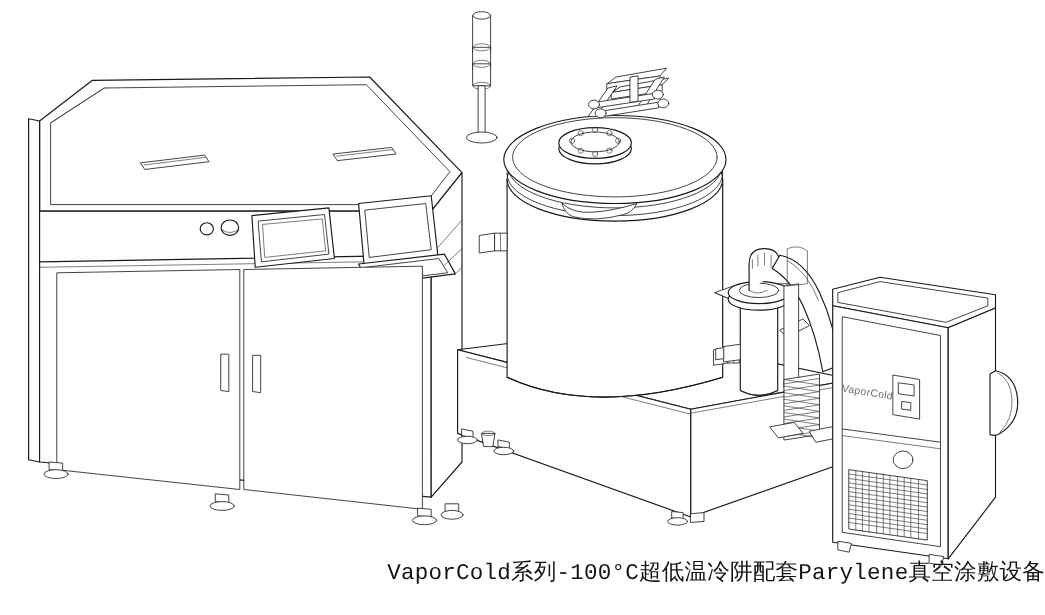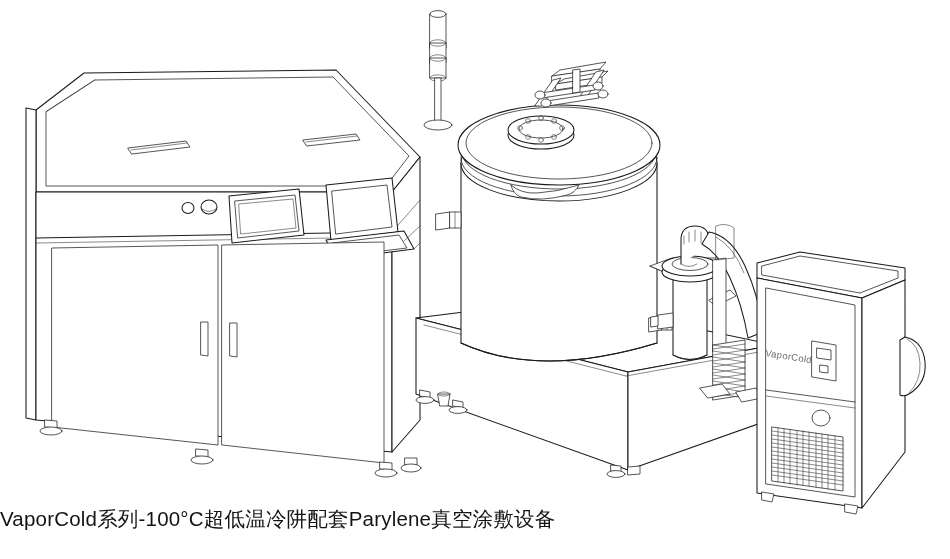--- a/index.html
+++ b/index.html
@@ -65,22 +65,22 @@
     font-family: "Liberation Sans", sans-serif;
     font-size: 9.5px;
     fill: #6f6f6f;
     letter-spacing: 0.3px;
   }
   .caption {
     position: absolute;
     left: 0;
     top: 505px;
     width: 950px;
-    text-align: left;
-    font-family: Liberation Sans, sans-serif;
+    text-align: right;
+    font-family: Liberation Mono, monospace;
     font-size: 20.5px;
     color: #141414;
     letter-spacing: 0.2px;
     white-space: nowrap;
   }
 </style>
 </head>
 <body>
 
 <div id="stage">

